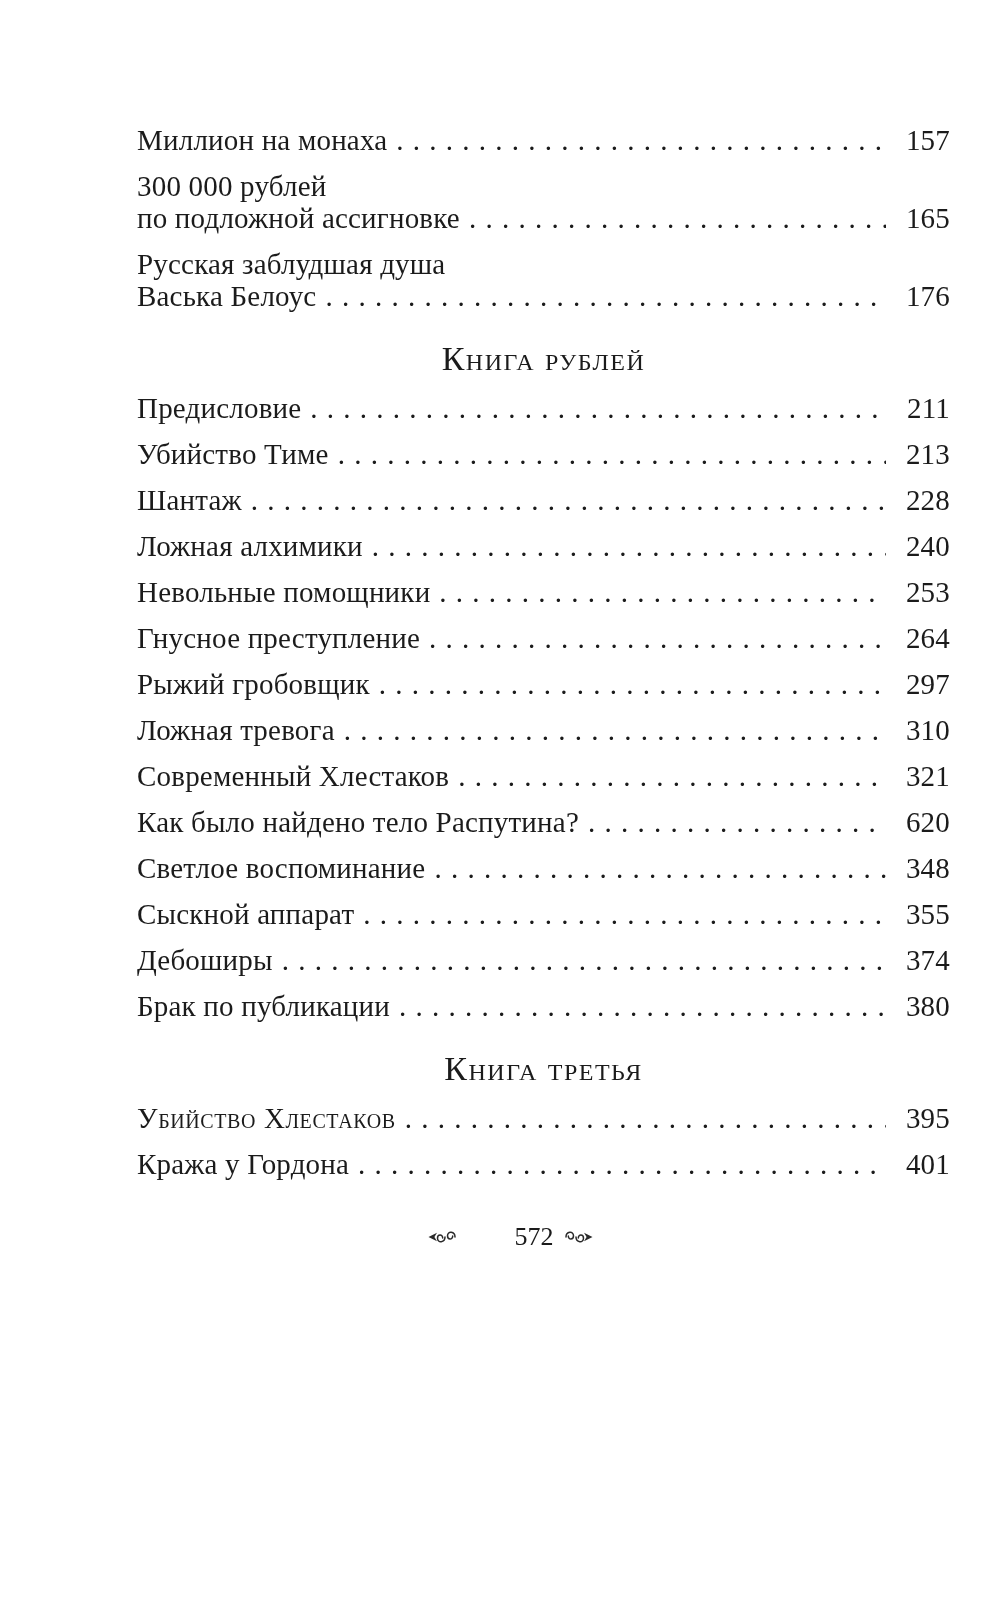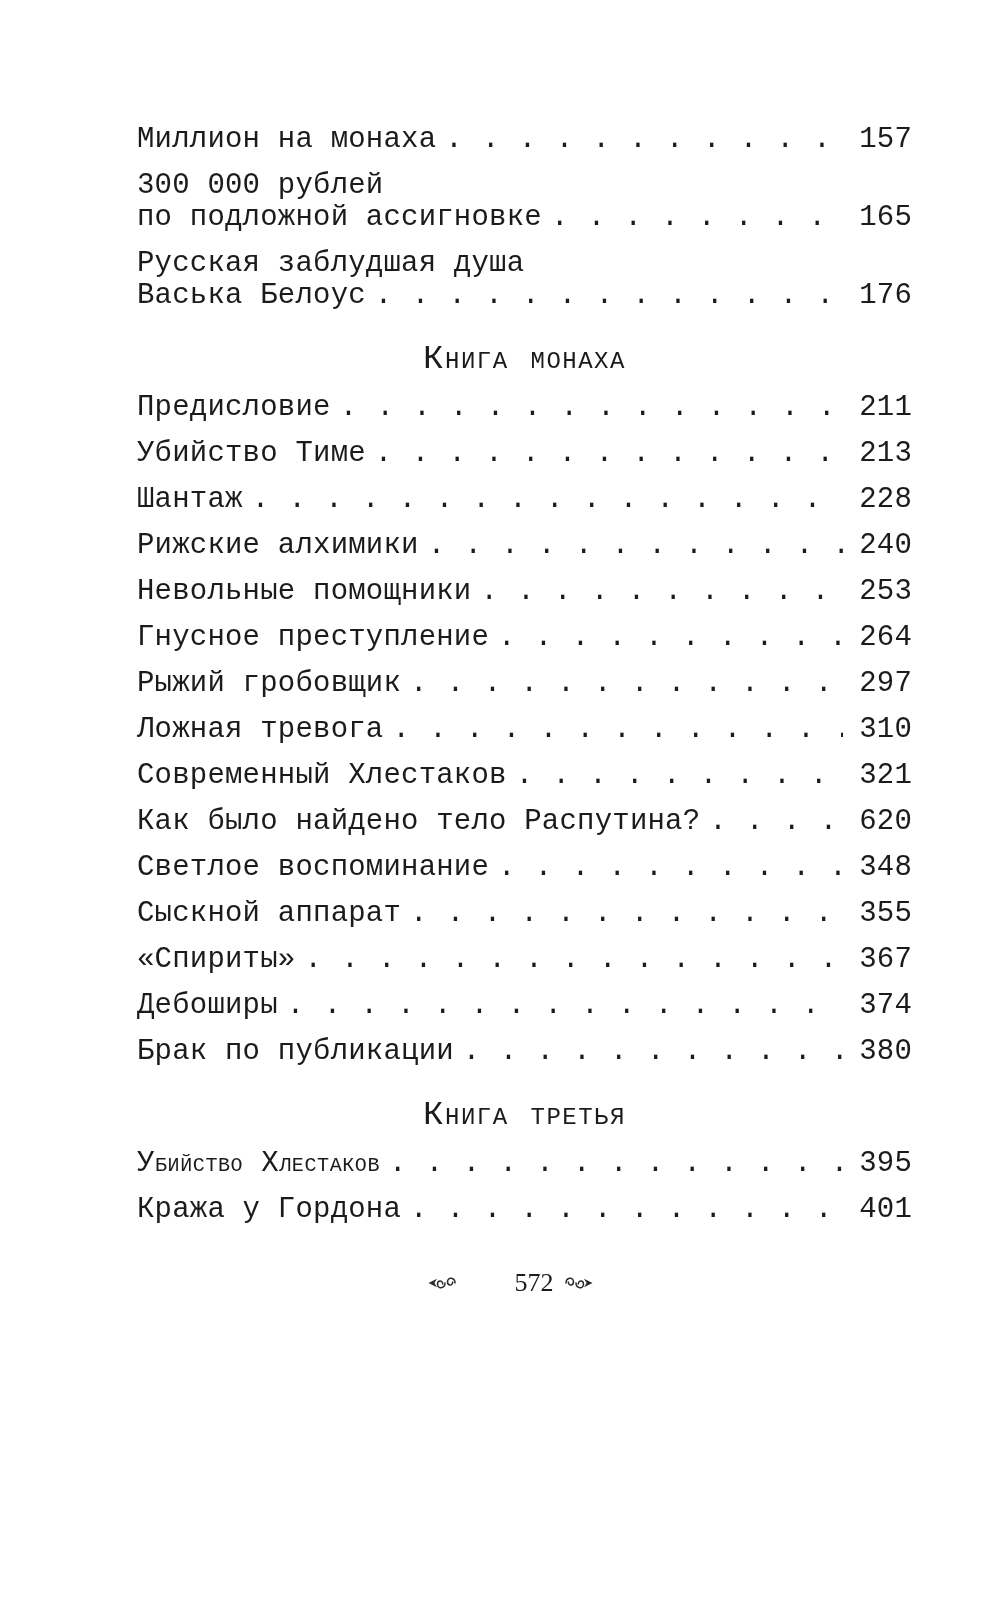--- a/index.html
+++ b/index.html
@@ -4,21 +4,21 @@
 <style>
   html, body { margin: 0; padding: 0; }
   body {
     width: 1000px; height: 1615px;
     background: #ffffff;
     color: #1b1b1b;
     font-family: "Liberation Serif", "DejaVu Serif", serif;
     overflow: hidden;
     position: relative;
   }
-  .toc { padding: 124px 88px 0 137px; font-family: Liberation Mono, monospace; }
+  .toc { padding: 124px 50px 0 137px; }
 
   .toc-section { margin: 0; }
   .toc-heading {
     font-size: 34px;
     font-weight: 400;
     font-variant: small-caps;
     letter-spacing: 1.5px;
     text-align: center;
     margin: 28px 0 14px 0;
     line-height: 38px;
@@ -104,21 +104,21 @@
     <span class="toc-title">Васька Белоус</span>
     <span class="toc-dots"></span>
     <span class="toc-page">176</span>
   </div>
 </div>
 
 </div>
   </section>
 
   <section class="toc-section">
-    <h2 class="toc-heading">Книга монаха</h2>
+    <h2 class="toc-heading">Книга рублей</h2>
     <div class="entries">
   <div class="toc-entry">
   <div class="toc-line">
     <span class="toc-title">Предисловие</span>
     <span class="toc-dots"></span>
     <span class="toc-page">211</span>
   </div>
 </div>
 
   <div class="toc-entry">
@@ -132,21 +132,21 @@
   <div class="toc-entry">
   <div class="toc-line">
     <span class="toc-title">Шантаж</span>
     <span class="toc-dots"></span>
     <span class="toc-page">228</span>
   </div>
 </div>
 
   <div class="toc-entry">
   <div class="toc-line">
-    <span class="toc-title">Рижские алхимики</span>
+    <span class="toc-title">Ложная алхимики</span>
     <span class="toc-dots"></span>
     <span class="toc-page">240</span>
   </div>
 </div>
 
   <div class="toc-entry">
   <div class="toc-line">
     <span class="toc-title">Невольные помощники</span>
     <span class="toc-dots"></span>
     <span class="toc-page">253</span>
@@ -203,27 +203,20 @@
 </div>
 
   <div class="toc-entry">
   <div class="toc-line">
     <span class="toc-title">Сыскной аппарат</span>
     <span class="toc-dots"></span>
     <span class="toc-page">355</span>
   </div>
 </div>
 
-  <div class="toc-entry">
-  <div class="toc-line">
-    <span class="toc-title">«Спириты»</span>
-    <span class="toc-dots"></span>
-    <span class="toc-page">367</span>
-  </div>
-</div>
 
   <div class="toc-entry">
   <div class="toc-line">
     <span class="toc-title">Дебоширы</span>
     <span class="toc-dots"></span>
     <span class="toc-page">374</span>
   </div>
 </div>
 
   <div class="toc-entry">

